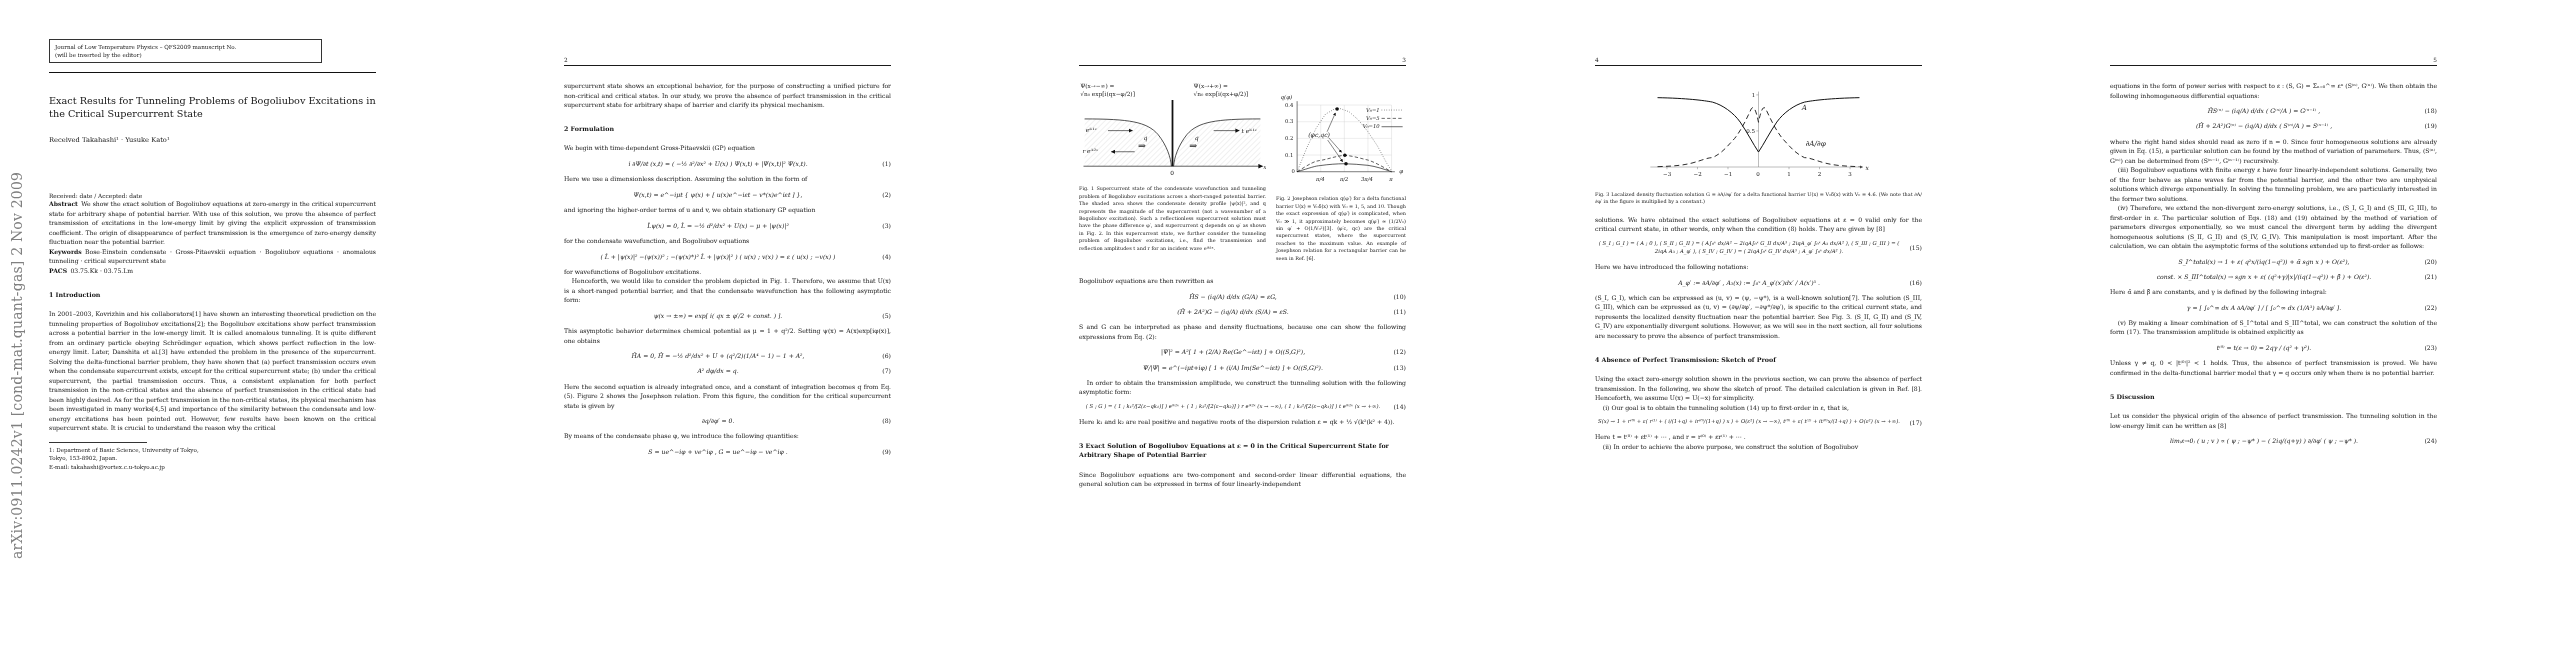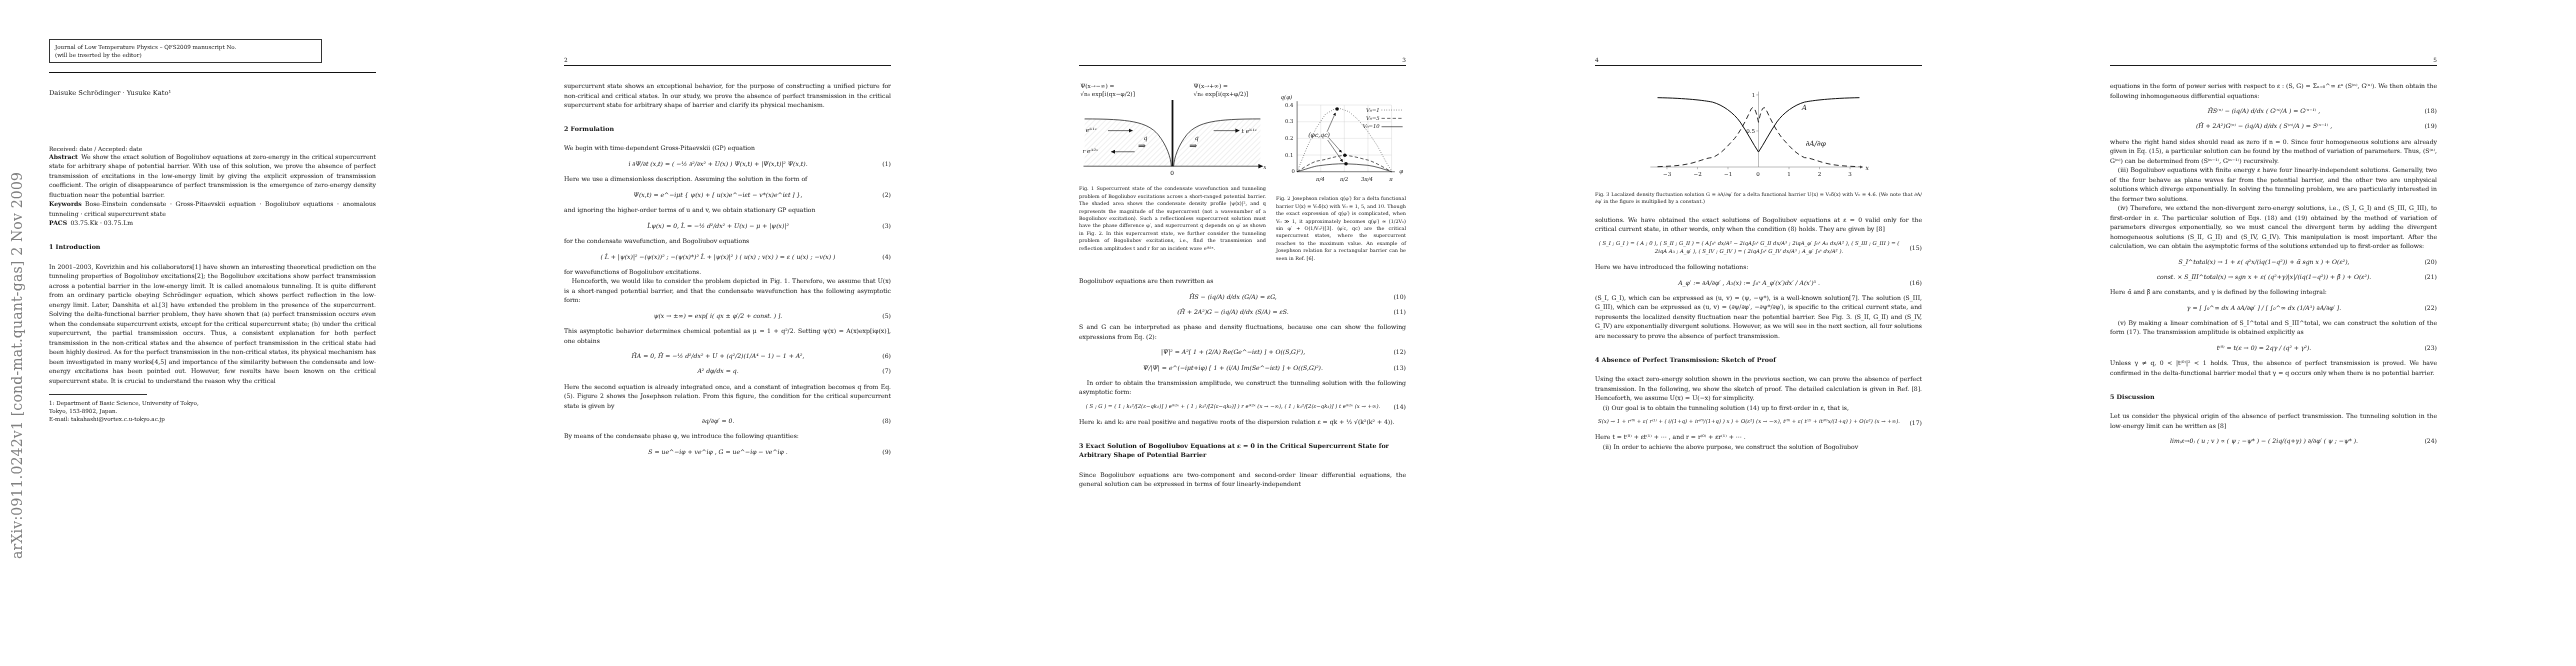--- a/index.html
+++ b/index.html
@@ -44,21 +44,22 @@
 <body>
 
 <div class="page" id="p1">
   <div class="arxiv">arXiv:0911.0242v1  [cond-mat.quant-gas]  2 Nov 2009</div>
   <div class="col" style="top:0;">
     <div class="jbox">
       <div>Journal of Low Temperature Physics – QFS2009 manuscript No.</div>
       <div>(will be inserted by the editor)</div>
     </div>
     <div class="titlerule"></div>
-    <div class="authors">Daisuke Schrödinger  ·  Yusuke Kato¹</div>
+    <h1 class="title">Exact Results for Tunneling Problems of Bogoliubov Excitations in the Critical Supercurrent State</h1>
+    <div class="authors">Received Takahashi¹  ·  Yusuke Kato¹</div>
     <div class="received">Received: date / Accepted: date</div>
     <p class="b abstract"><span class="bold">Abstract</span><span>We show the exact solution of Bogoliubov equations at zero-energy in the critical supercurrent state for arbitrary shape of potential barrier. With use of this solution, we prove the absence of perfect transmission of excitations in the low-energy limit by giving the explicit expression of transmission coefficient. The origin of disappearance of perfect transmission is the emergence of zero-energy density fluctuation near the potential barrier.</span></p>
     <p class="b kw"><span class="bold">Keywords</span><span>Bose-Einstein condensate · Gross-Pitaevskii equation · Bogoliubov equations · anomalous tunneling · critical supercurrent state</span></p>
     <p class="b pacs"><span class="bold">PACS</span><span>03.75.Kk · 03.75.Lm</span></p>
     <h2 class="sec">1 Introduction</h2>
     <p class="b">In 2001–2003, Kovrizhin and his collaborators[1] have shown an interesting theoretical prediction on the tunneling properties of Bogoliubov excitations[2]; the Bogoliubov excitations show perfect transmission across a potential barrier in the low-energy limit. It is called anomalous tunneling. It is quite different from an ordinary particle obeying Schrödinger equation, which shows perfect reflection in the low-energy limit. Later, Danshita et al.[3] have extended the problem in the presence of the supercurrent. Solving the delta-functional barrier problem, they have shown that (a) perfect transmission occurs even when the condensate supercurrent exists, except for the critical supercurrent state; (b) under the critical supercurrent, the partial transmission occurs. Thus, a consistent explanation for both perfect transmission in the non-critical states and the absence of perfect transmission in the critical state had been highly desired. As for the perfect transmission in the non-critical states, its physical mechanism has been investigated in many works[4,5] and importance of the similarity between the condensate and low-energy excitations has been pointed out. However, few results have been known on the critical supercurrent state. It is crucial to understand the reason why the critical</p>
     <div class="fnrule"></div>
     <div class="fn">
       <div>1: Department of Basic Science, University of Tokyo,</div>
       <div>Tokyo, 153-8902, Japan.</div>

